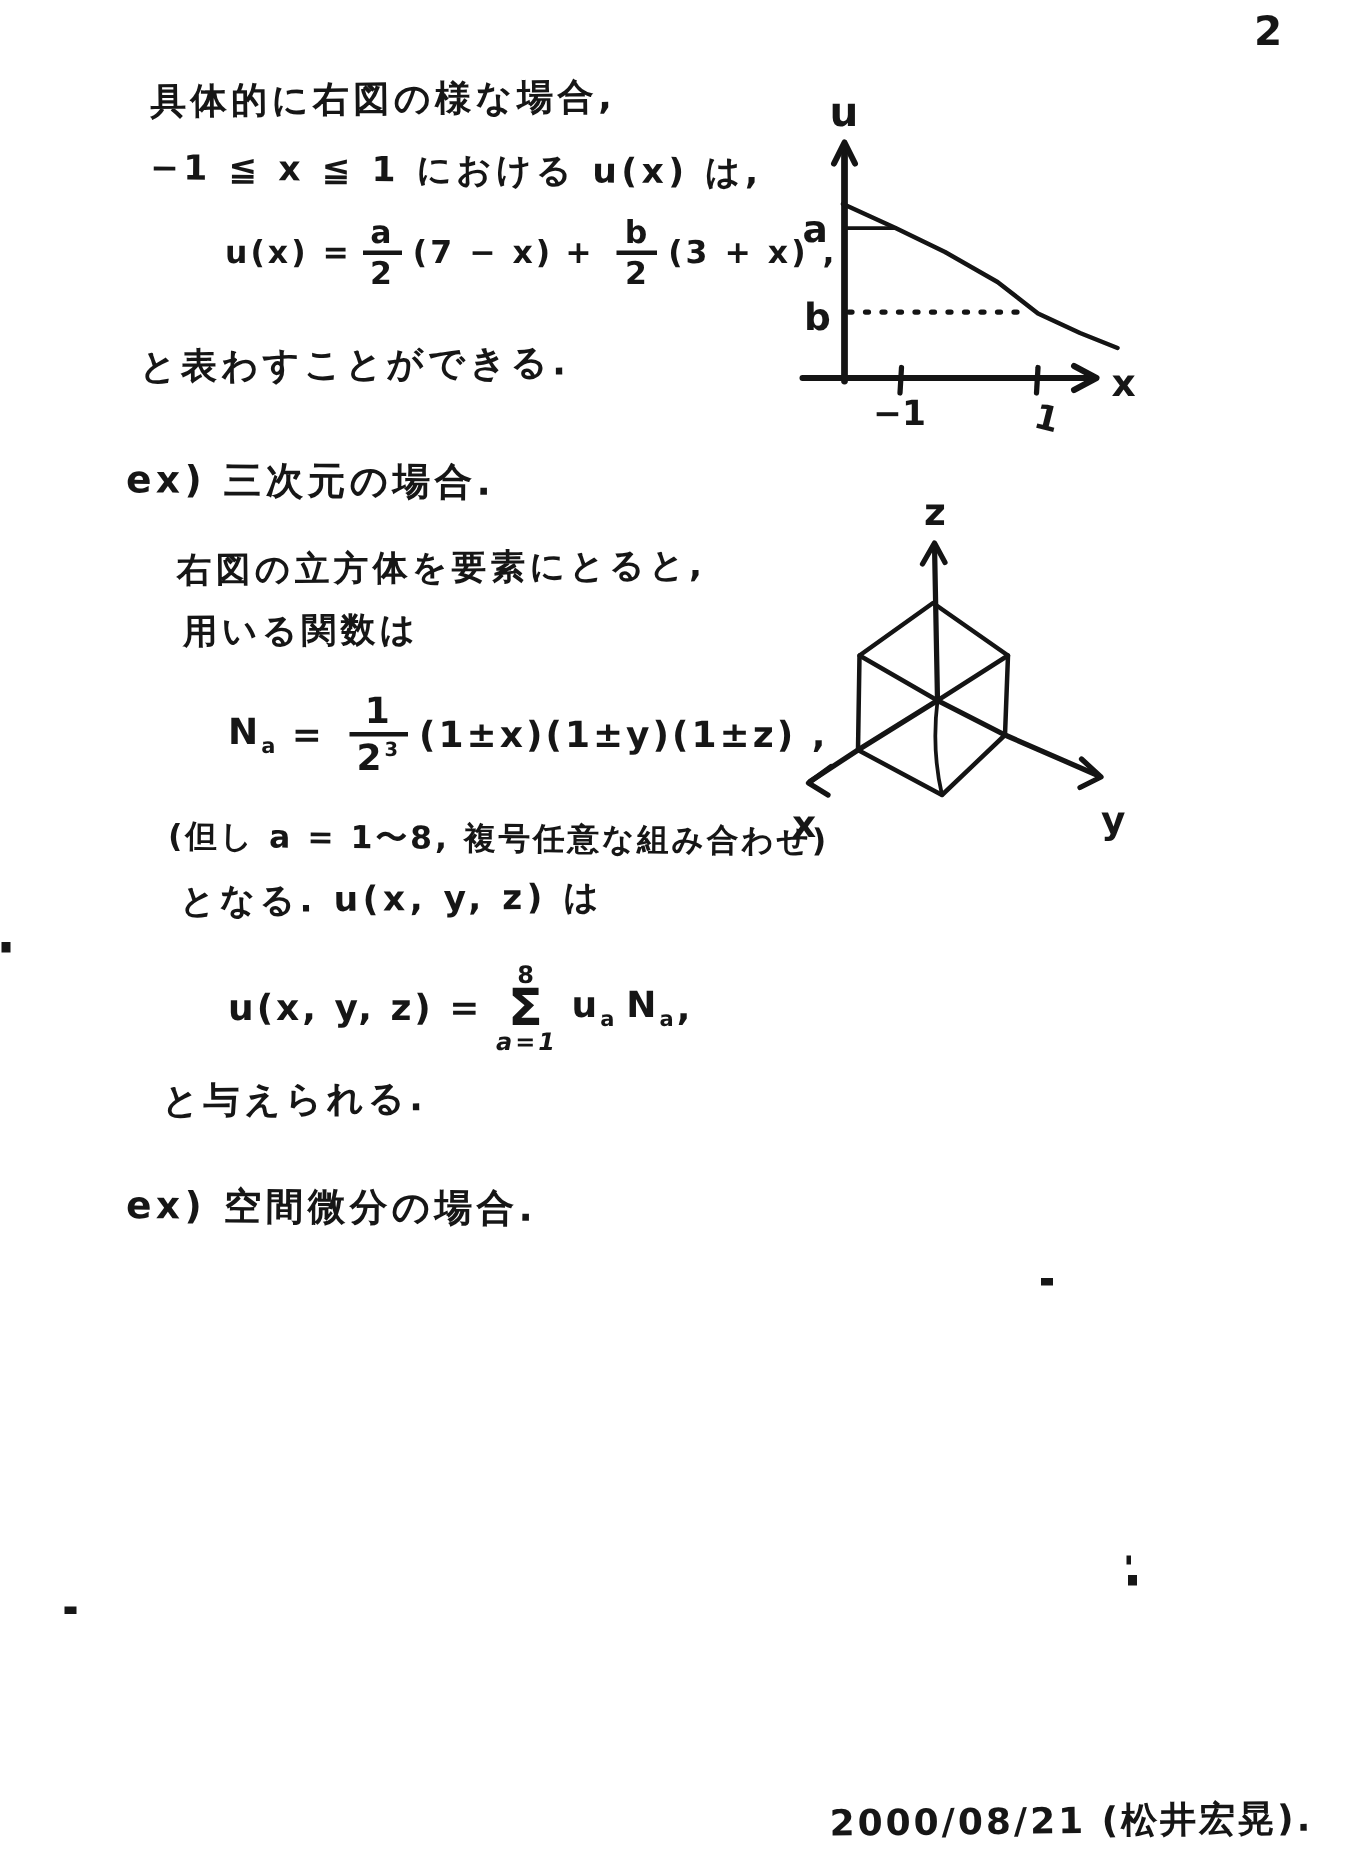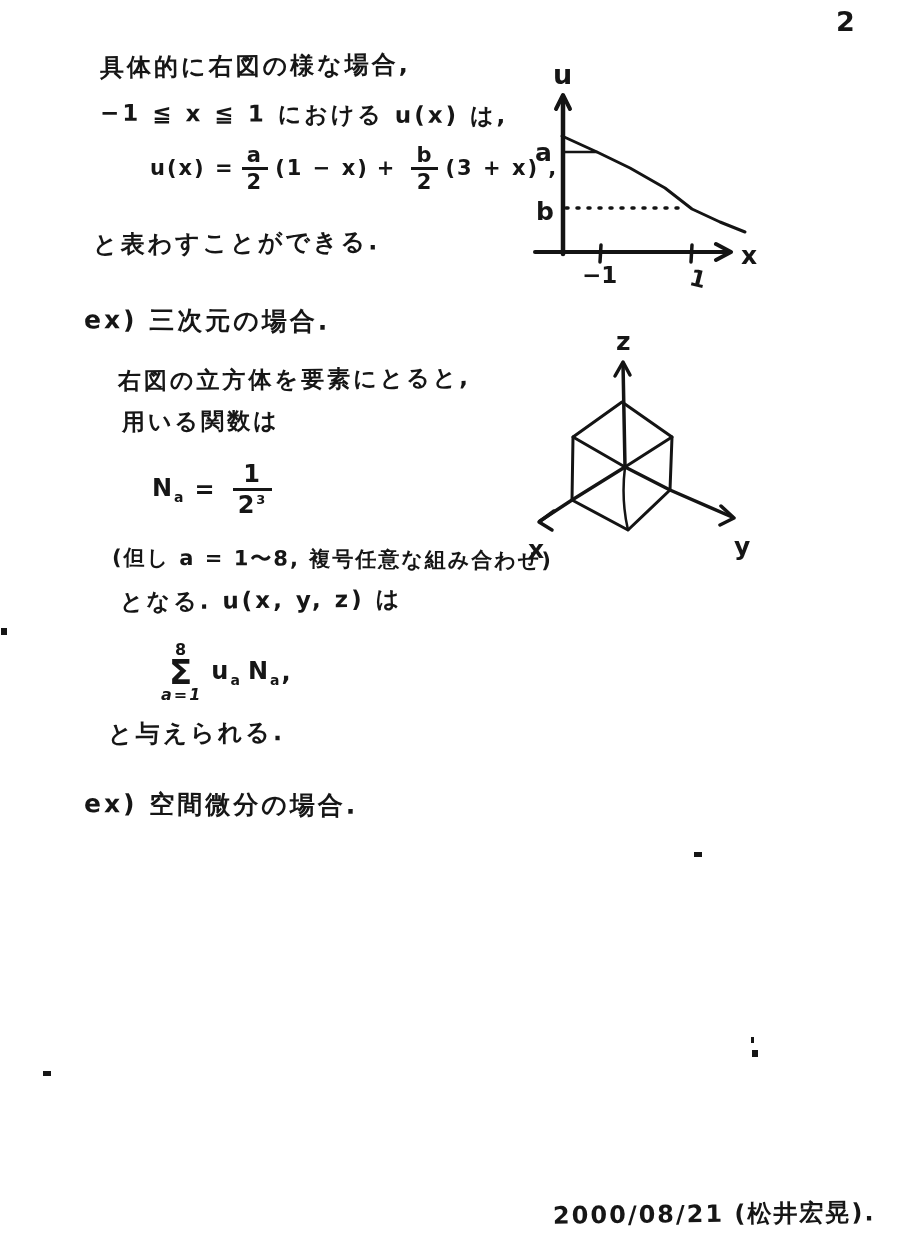--- a/index.html
+++ b/index.html
@@ -48,21 +48,21 @@
 
   <div class="hw tilt-a" style="left:100px; top:52px; font-size:24px;">具体的に右図の様な場合,</div>
   <div class="hw tilt-b" style="left:100px; top:101px; font-size:23px;">−1 ≦ x ≦ 1 における u(x) は,</div>
 
   <div class="hw formula" style="left:150px; top:144px; font-size:21px;">
     <span>u(x) =</span>
     <span class="frac">
       <span class="num">a</span>
       <span class="den">2</span>
     </span>
-    <span>(1 − x)</span>
+    <span>(7 − x)</span>
     <span style="margin:0 8px;">+</span>
     <span class="frac">
       <span class="num">b</span>
       <span class="den">2</span>
     </span>
     <span>(3 + x) ,</span>
   </div>
 
   <div class="hw tilt-a" style="left:93px; top:229px; font-size:24px;">と表わすことができる.</div>
 
@@ -95,26 +95,28 @@
   <div class="hw tilt-a" style="left:118px; top:366px; font-size:23px;">右図の立方体を要素にとると,</div>
   <div class="hw tilt-a" style="left:122px; top:408px; font-size:23px;">用いる関数は</div>
 
   <div class="hw formula" style="left:152px; top:462px; font-size:24px;">
     <span><span>N</span><sub class="idx">a</sub></span>
     <span style="margin:0 9px;">=</span>
     <span class="frac">
       <span class="num">1</span>
       <span class="den"><span>2</span><sup>3</sup></span>
     </span>
+    <span>(1±x)(1±y)(1±z) ,</span>
   </div>
 
   <div class="hw tilt-b" style="left:112px; top:547px; font-size:21px; letter-spacing:2px;">(但し a = 1〜8, 複号任意な組み合わせ)</div>
   <div class="hw tilt-a" style="left:120px; top:587px; font-size:23px;">となる. u(x, y, z) は</div>
 
   <div class="hw formula" style="left:152px; top:642px; font-size:24px;">
+    <span>u(x, y, z) =</span>
     <span class="sum">
       <span class="upper">8</span>
       <span class="sigma">Σ</span>
       <span class="lower">a=1</span>
     </span>
     <span><span>u</span><sub class="idx">a</sub></span>
     <span style="margin-left:6px;"><span>N</span><sub class="idx">a</sub></span>
     <span> ,</span>
   </div>
 

